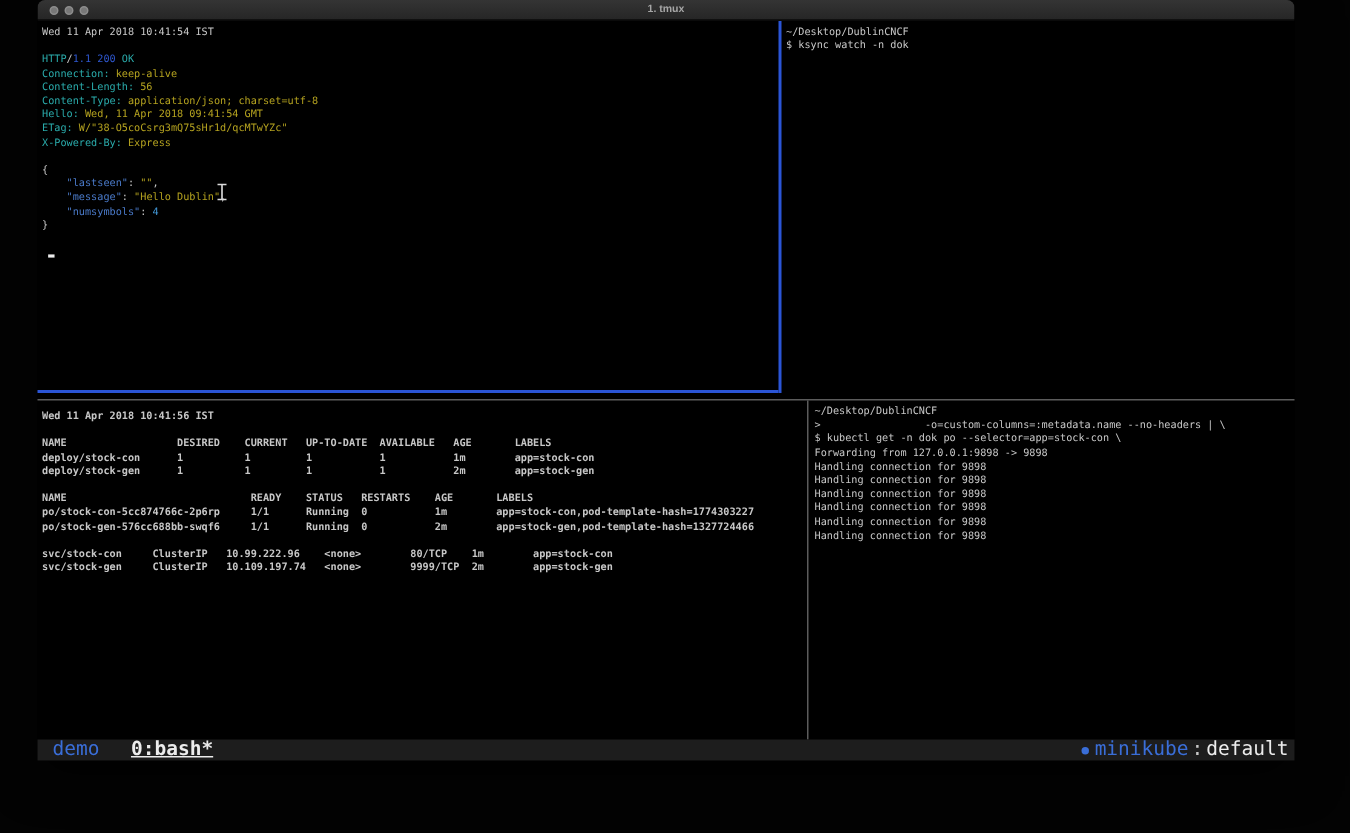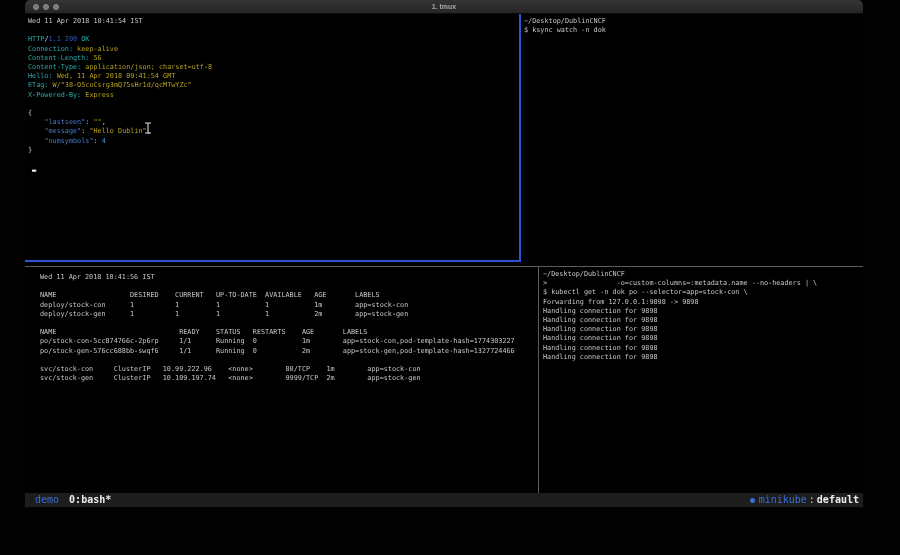--- a/index.html
+++ b/index.html
@@ -18,50 +18,50 @@
   .light { width:6px; height:6px; border-radius:50%; background:#787878;
            border:.5px solid #8d8d8d; }
   .wtitle { position:absolute; left:0; right:0; top:2.5px; text-align:center;
             font:700 7px "Liberation Sans", sans-serif; color:#a6a6a6; }
 
   .content { position:absolute; top:14px; left:0; right:0; bottom:14px; background:#000; }
 
   .pane { position:absolute; overflow:hidden; }
   .pane-tl { left:0; top:0; width:494px; height:300px; padding:3px 0 0 3px; }
   .pane-tr { left:496px; top:0; right:0; height:252px; padding:3px 0 0 3px; }
-  .pane-bl { left:12px; top:253px; width:513px; bottom:0; padding:6px 0 0 3px; }
+  .pane-bl { left:0; top:253px; width:513px; bottom:0; padding:6px 0 0 3px;font-weight:bold; }
   .pane-br { left:514px; top:253px; right:0; bottom:0; padding:3px 0 0 4px; }
 
   .div-v-blue { position:absolute; left:494px; top:0; width:2px; height:248px; background:#2b55d6; }
   .div-h-blue { position:absolute; left:0; top:246px; width:494px; height:2px; background:#2b55d6; }
   .div-h-gray { position:absolute; left:0; top:252px; right:0; height:1px; background:#5c5c5c; }
   .div-v-gray { position:absolute; left:513px; top:253px; width:1px; bottom:0; background:#5c5c5c; }
 
   .tl { white-space:pre; font-size:6.8px; line-height:9.2px; color:#c7c7c7; }
   .c-fg   { color:#c7c7c7; }
   .c-cyan { color:#2aabab; }
   .c-yel  { color:#b4a21f; }
   .c-blue { color:#2e57cf;margin-top:36px; }
   .c-key  { color:#4a7ac9; }
   .c-num  { color:#4196d6; }
   .c-cur  { color:#ececec; }
 
   .ibeam { position:absolute; left:119px; top:108px; width:8px; height:12px; }
 
   .statusbar { position:absolute; left:0; right:0; bottom:0; height:14px;
                background:#1d1d1d; display:flex; align-items:center;
-               font-size:10px; line-height:14px; padding:0 4px 0 10px; }
+               font-size:13px; line-height:14px; padding:0 4px 0 10px; }
   .sb-session { color:#3a6ed8; }
-  .sb-window  { color:#ececec; font-weight:bold; margin-left:10px; }
+  .sb-window  { color:#ececec; font-weight:bold; margin-left:21px;text-decoration:underline; }
   .sb-right   { margin-left:auto; display:flex; align-items:center; gap:2px; }
   .k8s-dot { width:5px; height:5px; border-radius:50%; background:#3a6ed8;
              display:inline-block; margin-right:2px; }
   .sb-cluster { color:#3a6ed8;text-align:right; }
   .sb-sep     { color:#c7c7c7; }
-  .sb-ns      { color:#ececec; font-weight:bold; }
+  .sb-ns      { color:#ececec; font-weight:normal; }
 </style>
 </head>
 <body>
 
 <div class="window">
 
   <div class="titlebar">
     <div class="lights">
       <span class="light"></span>
       <span class="light"></span>

